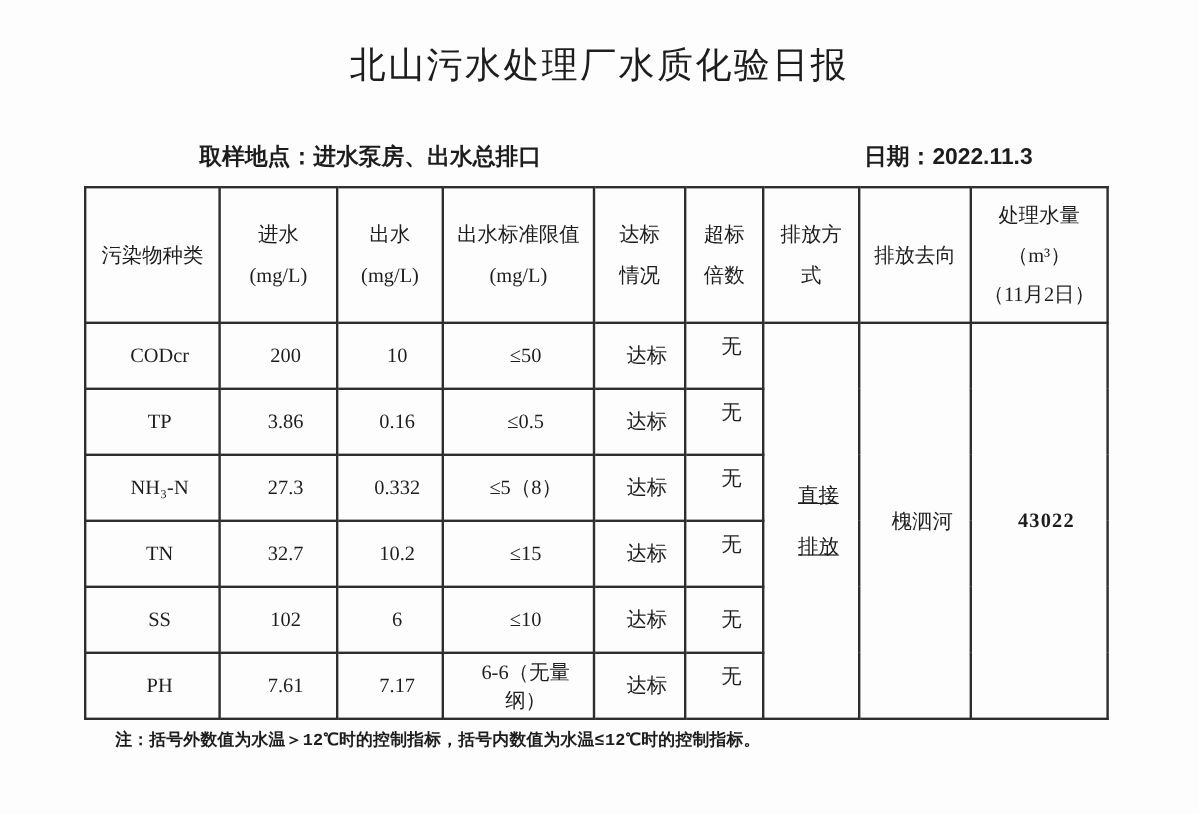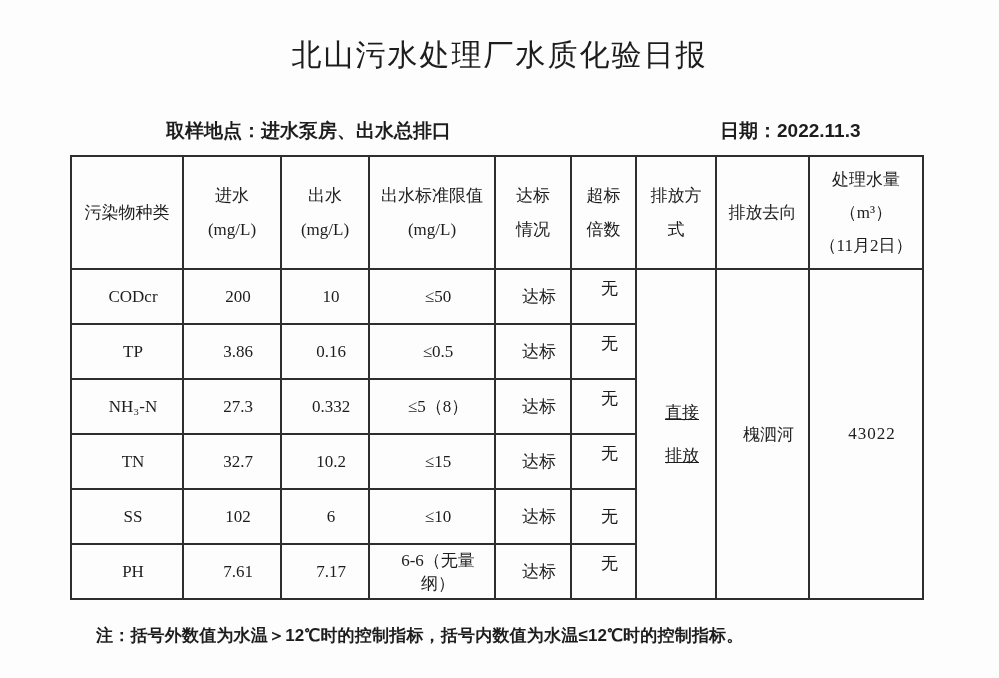--- a/index.html
+++ b/index.html
@@ -69,26 +69,27 @@
   td.exceed.top-no{vertical-align:top;padding-top:7px;}
   td.method{
     line-height:2.55;
     font-size:18px;
     text-decoration:underline;
   }
   td.dest{font-size:18px;}
   td.volume{
     font-size:27px;
     letter-spacing:1px;
+    font-weight:bold;
   }
   .note{
-    position:absolute;top:624px;left:96px;
-    font-family:Liberation Sans, sans-serif;
+    position:absolute;top:608px;left:96px;
+    font-family:Liberation Mono, monospace;
     font-weight:700;
-    font-size:17px;
+    font-size:14px;
     letter-spacing:0.2px;
   }
 </style>
 </head>
 <body>
 
 <div class="page">
 
   <h1 class="title">北山污水处理厂水质化验日报</h1>
 

